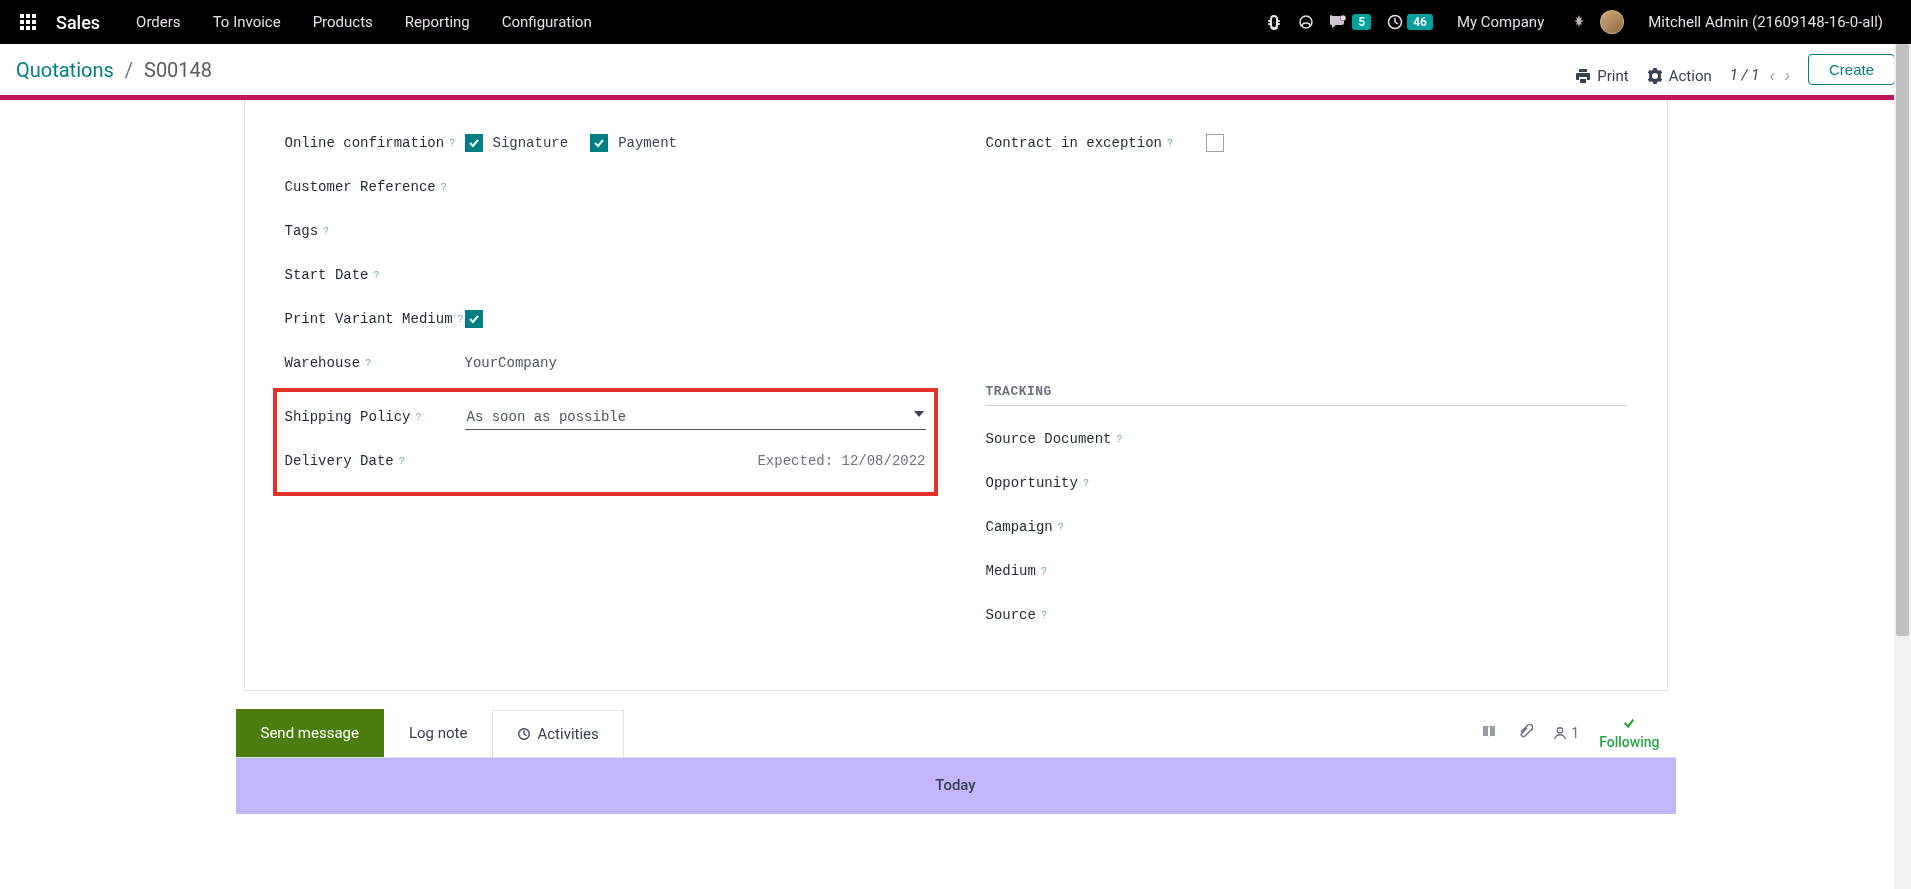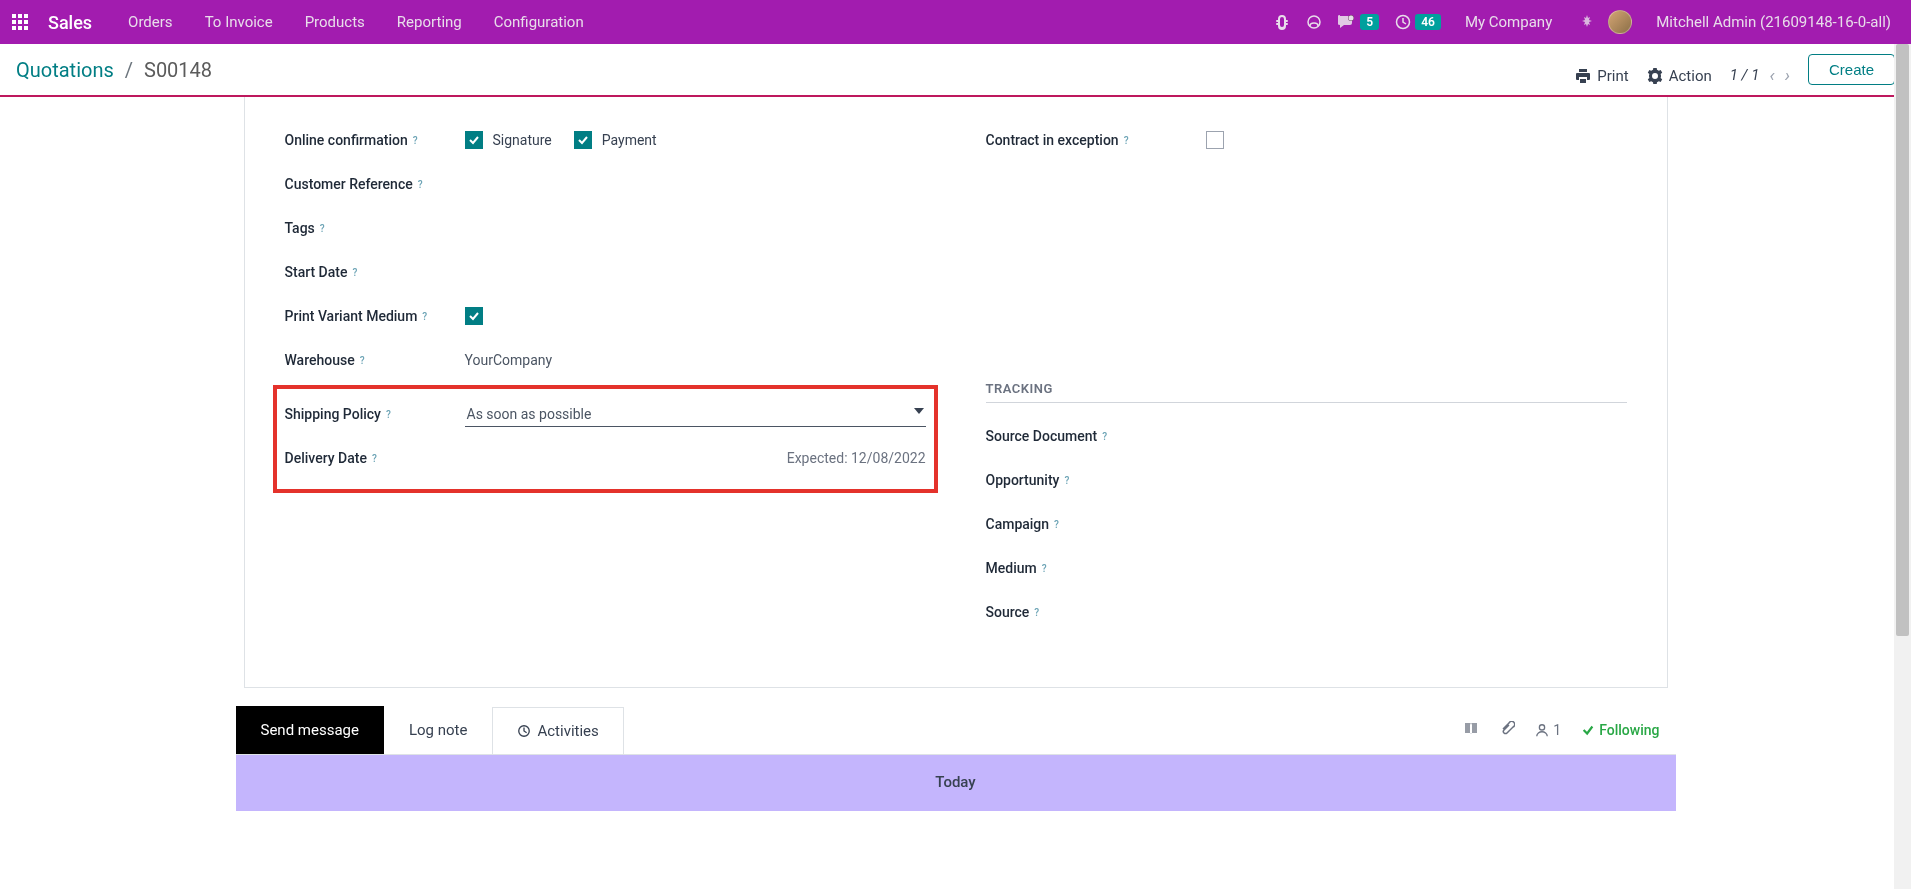--- a/index.html
+++ b/index.html
@@ -1,45 +1,45 @@
 <!DOCTYPE html>
 <html><head>
   <meta charset="utf-8">
   <style>
     * { box-sizing: border-box; margin: 0; padding: 0; }
     body { font-family: -apple-system, BlinkMacSystemFont, "Segoe UI", Roboto, sans-serif; font-size: 14px; color: #1f2937; overflow-x: hidden; }
     
     
-    .navbar { background: #a21caf; color: #fff; height: 44px; display: flex; align-items: center; padding: 0 12px; }
+    .navbar { background: #000000; color: #fff; height: 44px; display: flex; align-items: center; padding: 0 20px; }
     .navbar-left { display: flex; align-items: center; gap: 16px; }
     .apps-icon { display: grid; grid-template-columns: repeat(3, 4px); grid-gap: 2px; cursor: pointer; }
     .apps-icon span { width: 4px; height: 4px; background: #fff; }
     .brand { font-size: 18px; font-weight: 500; margin-left: 4px; margin-right: 12px; }
     .nav-link { color: #e8ddea; text-decoration: none; font-size: 15px; padding: 0 8px; cursor: pointer; }
     .navbar-right { margin-left: auto; display: flex; align-items: center; gap: 16px; }
     .nav-icon { color: #e8ddea; cursor: pointer; display: flex; align-items: center; gap: 4px; }
     .badge { background: #00A09D; color: #fff; padding: 1px 6px; border-radius: 3px; font-size: 12px; font-weight: 600; }
     .avatar { width: 24px; height: 24px; border-radius: 50%; background: linear-gradient(135deg,#d4a574,#8b6f47); border: 1px solid rgba(255,255,255,0.3); }
     
     
-    .action-bar { background: #fff; border-bottom: 2px solid #be185d; padding: 10px 16px; display: flex; align-items: center; }
+    .action-bar { background: #fff; border-bottom: 5px solid #be185d; padding: 10px 16px; display: flex; align-items: center; }
     .breadcrumb { font-size: 20px; color: #017E84; }
     .breadcrumb .sep { color: #6c757d; margin: 0 6px; }
     .breadcrumb .current { color: #5b5b5b; }
     .action-right { margin-left: auto; display: flex; align-items: flex-end; gap: 18px; }
     .btn-link { color: #374151; cursor: pointer; display: flex; align-items: center; gap: 6px; font-size: 15px; }
     .pager { display: flex; align-items: center; gap: 10px; color: #374151; font-size: 15px; font-style: italic; }
     .pager-arrow { color: #9ca3af; cursor: pointer; font-size: 18px; }
     .btn-create { border: 1px solid #017E84; color: #017E84; background: #fff; padding: 6px 20px; border-radius: 4px; font-size: 15px; cursor: pointer; }
     
     
     .form-wrap { max-width: 1440px; margin: 0 auto; padding: 0 8px; position: relative; }
     .form-sheet { background: #fff; border: 1px solid #dee2e6; border-top: none; padding: 24px 40px 50px; }
     .row { display: flex; gap: 60px; }
-    .col { flex: 1; }
+    .col { flex: 1; font-family: Liberation Mono, monospace; }
     
     .field-row { display: flex; align-items: center; min-height: 38px; margin-bottom: 6px; }
     .field-label { width: 180px; font-weight: 500; color: #1f2937; display: flex; align-items: center; gap: 3px; }
     .field-value { flex: 1; color: #4b5563; }
     .help-q { color: #6ba3b5; font-size: 10px; vertical-align: super; cursor: help; margin-left: 2px; }
     
     .checkbox { width: 18px; height: 18px; background: #017E84; display: inline-flex; align-items: center; justify-content: center; margin-right: 10px; cursor: pointer; }
     .checkbox.empty { background: #fff; border: 1px solid #9ca3af; }
     .checkbox svg { width: 12px; height: 12px; }
     .check-label { margin-right: 22px; color: #374151; }
@@ -49,24 +49,24 @@
     .select-field { flex: 1; border-bottom: 1px solid #4b5563; padding: 4px 20px 4px 2px; color: #4b5563; position: relative; cursor: pointer; }
     .select-caret { position: absolute; right: 2px; top: 6px; width: 0; height: 0; border-left: 5px solid transparent; border-right: 5px solid transparent; border-top: 6px solid #374151; }
     
     .expected { text-align: right; color: #6b7280; flex: 1; }
     
     .highlight-box { border: 4px solid #E4322B; padding: 6px 8px; margin: 0 -12px; }
     
     
     .chatter-tabs { max-width: 1440px; margin: 18px auto 0; display: flex; align-items: center; border-bottom: 1px solid #dee2e6; background: #fff; }
     .chat-tab { padding: 14px 24px; cursor: pointer; color: #374151; font-size: 15px; border: 1px solid transparent; display: flex; align-items: center; gap: 6px; }
-    .chat-tab.primary { background: #000000; color: #fff; }
+    .chat-tab.primary { background: #4d7c0f; color: #fff; }
     .chat-tab.bordered { border: 1px solid #dee2e6; border-bottom: none; }
     .chatter-right { margin-left: auto; display: flex; align-items: center; gap: 20px; padding-right: 16px; color: #6b7280; }
-    .following { color: #28a745; display: flex; align-items: center; gap: 4px; cursor: pointer; font-weight: 500; }
+    .following { color: #28a745; display: flex; align-items: center; gap: 4px; cursor: pointer; font-weight: 500; flex-direction: column; }
     .follower-count { display: flex; align-items: center; gap: 4px; cursor: pointer; }
     
     .chatter-body { max-width: 1440px; margin: 0 auto; background: #c4b5fd; padding: 18px 0 20px; text-align: center; color: #374151; font-weight: 500; font-size: 15px; }
     
     .scrollbar-track { position: fixed; right: 0; top: 44px; bottom: 0; width: 17px; background: #f1f1f1; }
     .scrollbar-thumb { position: absolute; left: 2px; right: 2px; top: 0; height: 70%; background: #c1c1c1; border-radius: 2px; }
   </style>
 </head>
 <body>
 

